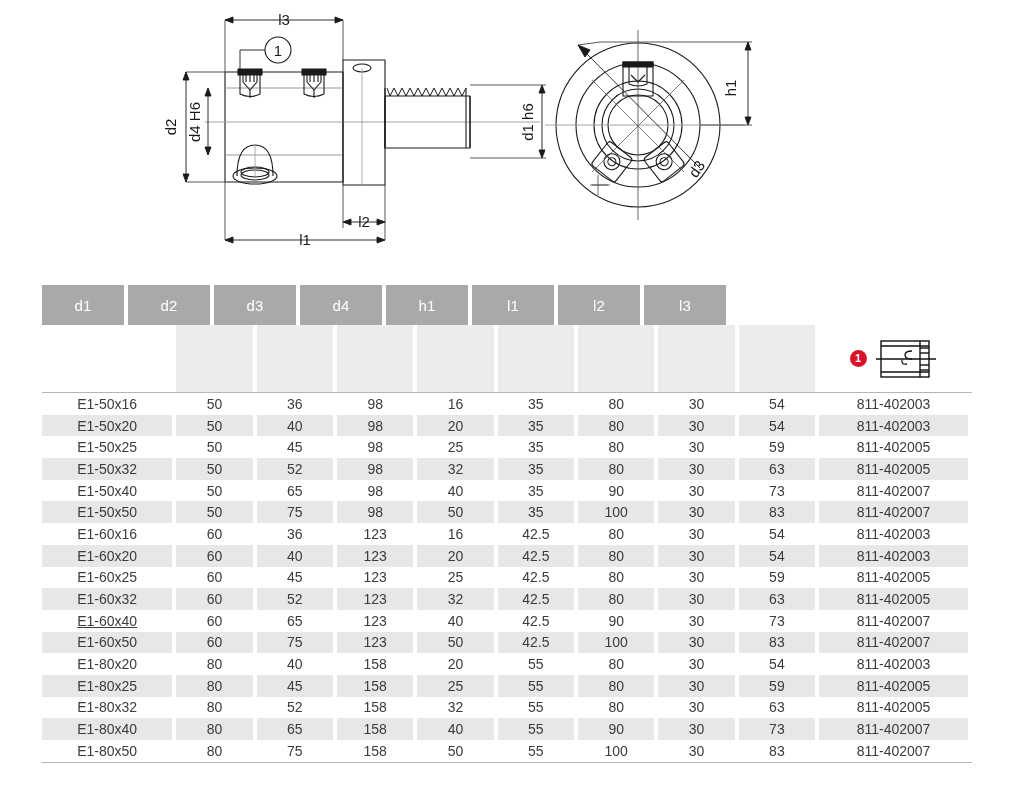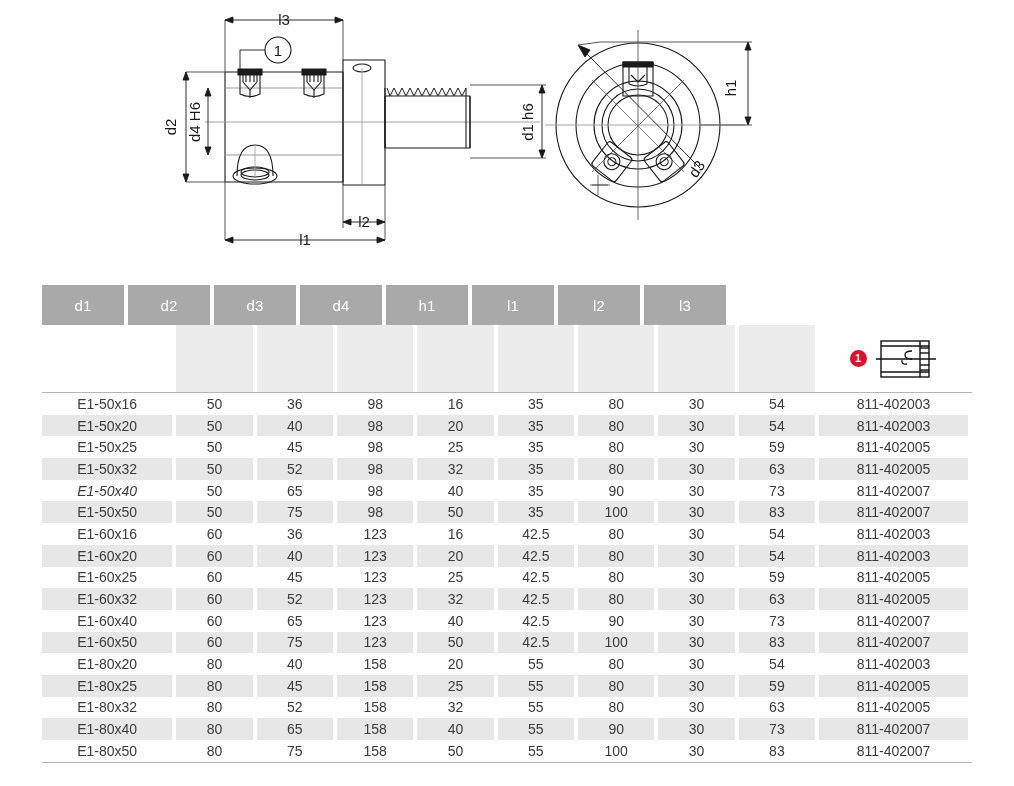--- a/index.html
+++ b/index.html
@@ -368,21 +368,21 @@
         <div class="cell" style="width: 82px;">52</div>
         <div class="cell" style="width: 82px;">98</div>
         <div class="cell" style="width: 82px;">32</div>
         <div class="cell" style="width: 82px;">35</div>
         <div class="cell" style="width: 82px;">80</div>
         <div class="cell" style="width: 82px;">30</div>
         <div class="cell" style="width: 82px;">63</div>
         <div class="cell" style="width: 160px;">811-402005</div>
       </div>
       <div class="trow">
-        <div class="cell code" style="width: 140px; font-style: italic;">E1-50x40</div>
+        <div class="cell code" style="width: 140px;">E1-50x40</div>
         <div class="cell" style="width: 82px;">50</div>
         <div class="cell" style="width: 82px;">65</div>
         <div class="cell" style="width: 82px;">98</div>
         <div class="cell" style="width: 82px;">40</div>
         <div class="cell" style="width: 82px;">35</div>
         <div class="cell" style="width: 82px;">90</div>
         <div class="cell" style="width: 82px;">30</div>
         <div class="cell" style="width: 82px;">73</div>
         <div class="cell" style="width: 160px;">811-402007</div>
       </div>
@@ -440,21 +440,21 @@
         <div class="cell" style="width: 82px;">52</div>
         <div class="cell" style="width: 82px;">123</div>
         <div class="cell" style="width: 82px;">32</div>
         <div class="cell" style="width: 82px;">42.5</div>
         <div class="cell" style="width: 82px;">80</div>
         <div class="cell" style="width: 82px;">30</div>
         <div class="cell" style="width: 82px;">63</div>
         <div class="cell" style="width: 160px;">811-402005</div>
       </div>
       <div class="trow">
-        <div class="cell code" style="width: 140px;">E1-60x40</div>
+        <div class="cell code" style="width: 140px; text-decoration: underline;">E1-60x40</div>
         <div class="cell" style="width: 82px;">60</div>
         <div class="cell" style="width: 82px;">65</div>
         <div class="cell" style="width: 82px;">123</div>
         <div class="cell" style="width: 82px;">40</div>
         <div class="cell" style="width: 82px;">42.5</div>
         <div class="cell" style="width: 82px;">90</div>
         <div class="cell" style="width: 82px;">30</div>
         <div class="cell" style="width: 82px;">73</div>
         <div class="cell" style="width: 160px;">811-402007</div>
       </div>

